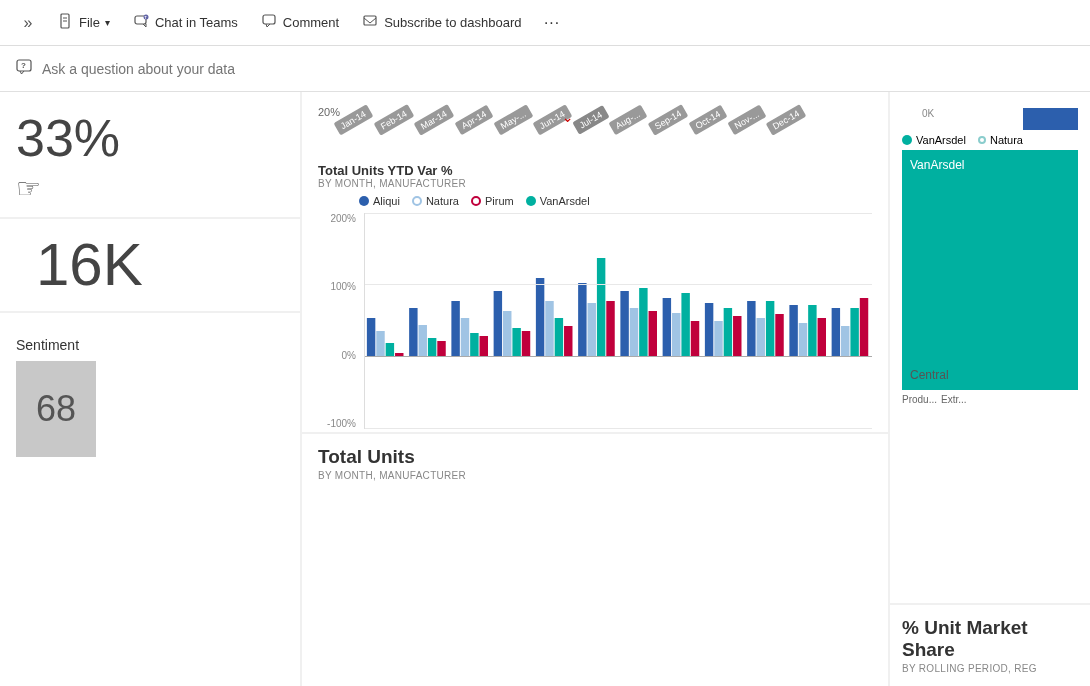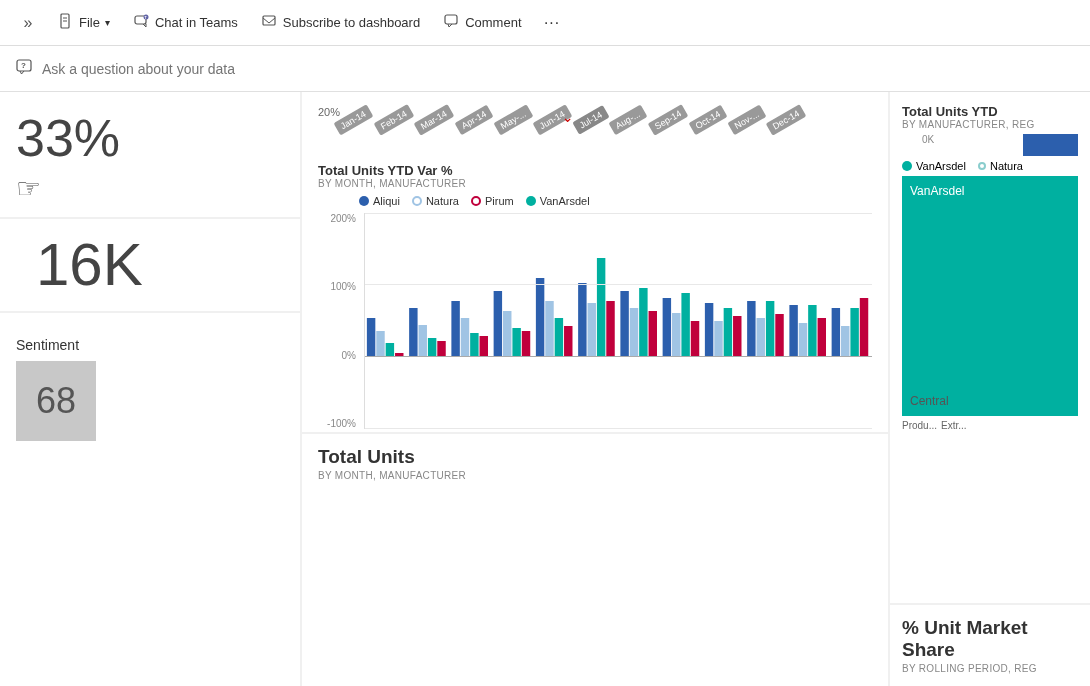--- a/index.html
+++ b/index.html
@@ -117,21 +117,21 @@
     }
 
     .sentiment-tile {
       background: #fff;
       padding: 16px;
     }
 
     .sentiment-box {
       background: #c8c8c8;
       width: 80px;
-      height: 80px;
+      height: 96px;
       display: flex;
       align-items: center;
       justify-content: center;
       margin: 8px 0;
     }
     .sentiment-number {
       font-size: 36px;
       color: #555;
     }
 
@@ -262,35 +262,35 @@
         <circle cx="12" cy="4" r="2.5" fill="#6264A7"></circle>
         <text x="10.5" y="5.8" font-size="3.5" fill="white" font-weight="bold">T</text>
       </svg>
     </span>
     <span>Chat in Teams</span>
   </button>
 
   <button class="toolbar-btn">
     <span>
       <svg width="16" height="16" viewBox="0 0 16 16" fill="none">
+        <rect x="1" y="2" width="12" height="9" rx="2" stroke="#555" stroke-width="1.2" fill="none"></rect>
+        <path d="M4 11l1 3 3-3" stroke="#555" stroke-width="1" fill="none"></path>
+      </svg>
+    </span>
+    <span>Comment</span>
+  </button>
+
+  <button class="toolbar-btn">
+    <span>
+      <svg width="16" height="16" viewBox="0 0 16 16" fill="none">
         <rect x="1" y="3" width="12" height="9" rx="1" stroke="#555" stroke-width="1.2" fill="none"></rect>
         <path d="M1 5l6 5 6-5" stroke="#555" stroke-width="1" fill="none"></path>
       </svg>
     </span>
     <span>Subscribe to dashboard</span>
-  </button>
-
-  <button class="toolbar-btn">
-    <span>
-      <svg width="16" height="16" viewBox="0 0 16 16" fill="none">
-        <rect x="1" y="2" width="12" height="9" rx="2" stroke="#555" stroke-width="1.2" fill="none"></rect>
-        <path d="M4 11l1 3 3-3" stroke="#555" stroke-width="1" fill="none"></path>
-      </svg>
-    </span>
-    <span>Comment</span>
   </button>
 
   <button class="more-btn">
     <span>···</span>
   </button>
 </div>
 
 <div class="qa-bar">
   <span>
     <svg width="18" height="18" viewBox="0 0 18 18" fill="none">
@@ -462,26 +462,20 @@
     <div class="chart-tile" style="flex:1; min-height:60px;">
       <div class="bottom-title">Total Units</div>
       <div class="chart-subtitle">BY MONTH, MANUFACTURER</div>
     </div>
 
   </div>
 
   <div class="right-panel">
 
     <div class="right-tile total-units-ytd" style="position:relative; overflow:hidden;">
-      <div style="display:flex; justify-content:space-between; align-items:flex-start;">
-        <div>
-          <div class="chart-title">Total Units YTD</div>
-          <div class="chart-subtitle">BY MANUFACTURER, REG</div>
-        </div>
-      </div>
 
       <div style="display:flex; align-items:flex-start; gap:8px; margin:4px 0;">
         <span style="font-size:10px; color:#888;padding-left:20px;">0K</span>
         <div style="background:#2c5fad; width:55px; height:22px; margin-left:auto;"></div>
       </div>
 
       <div class="right-legend">
         <div class="right-legend-item">
           <div class="right-legend-dot" style="background:#00b0a0;"></div>
           <span>VanArsdel</span>

